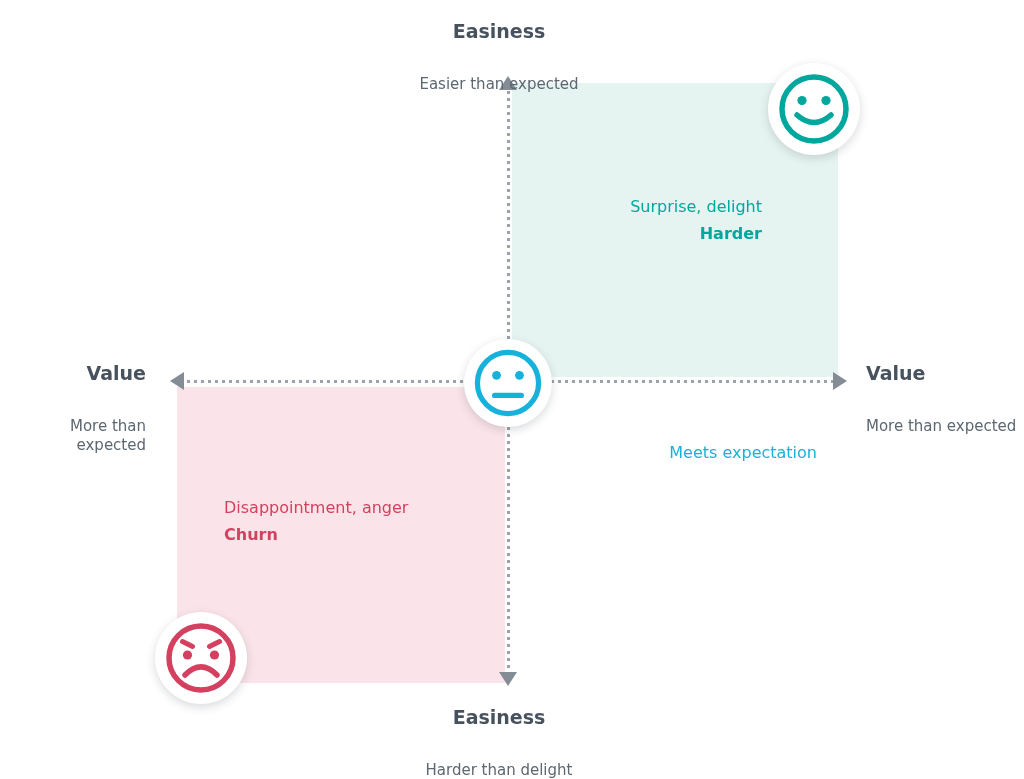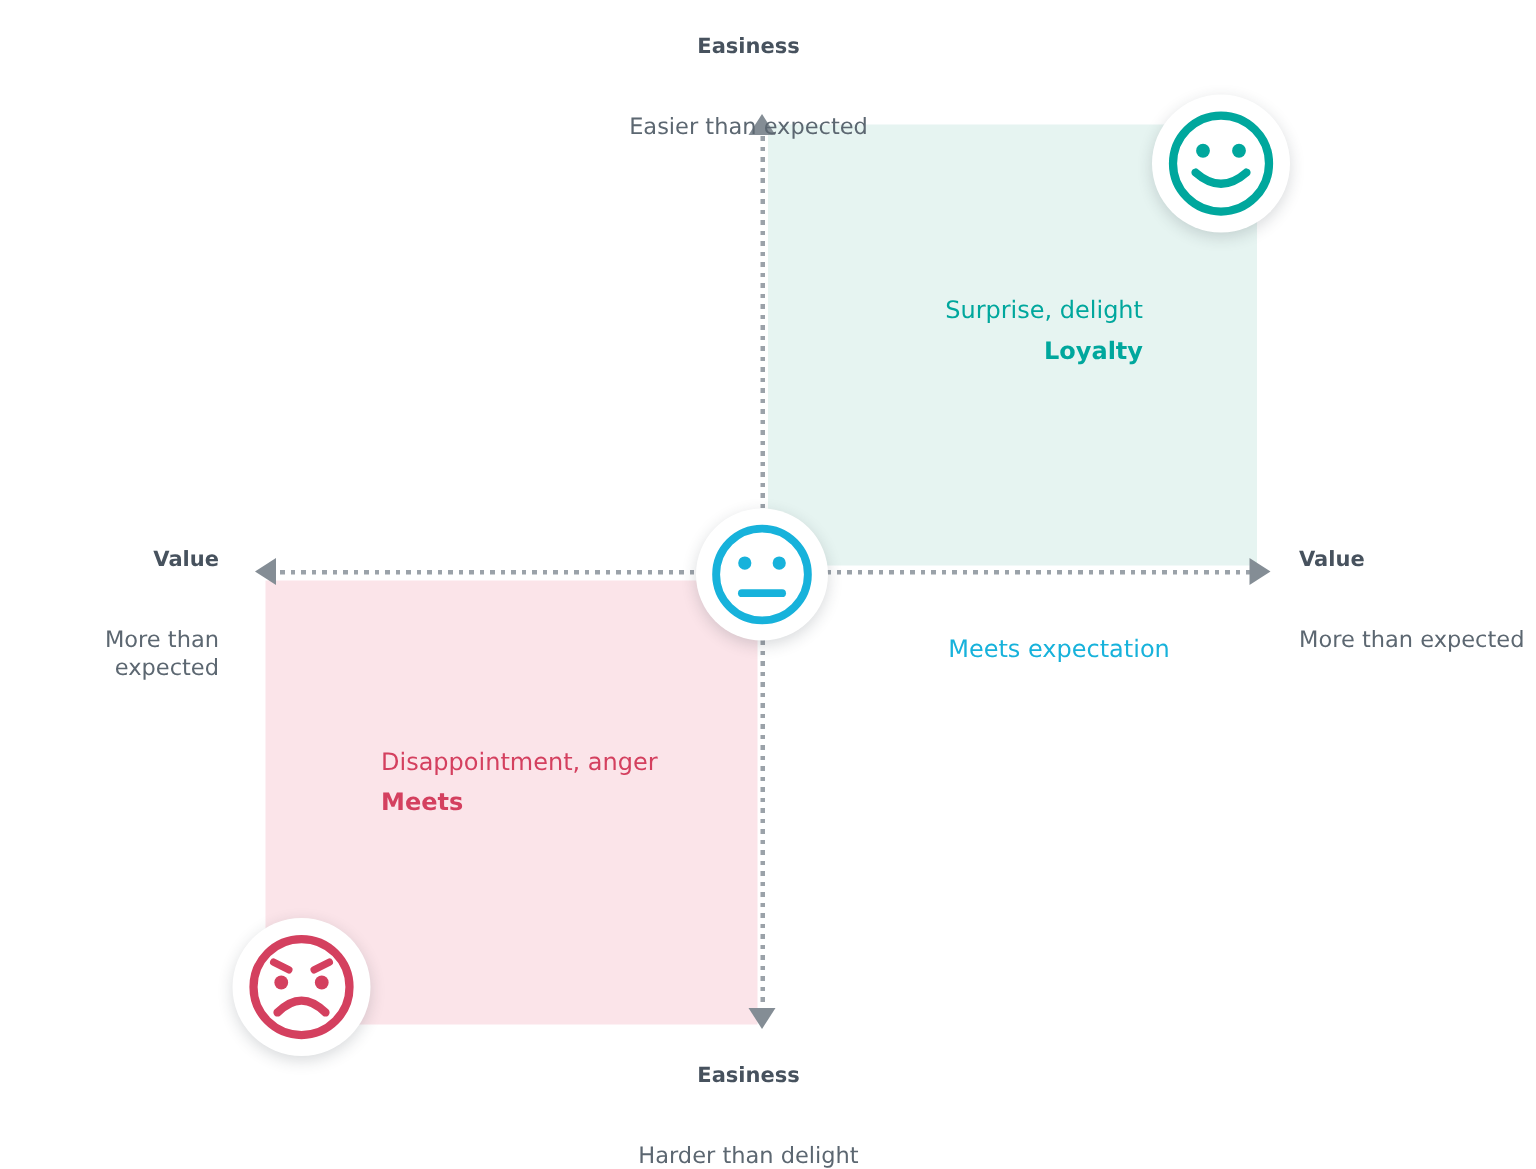--- a/index.html
+++ b/index.html
@@ -29,32 +29,32 @@
   .arrow.right{left:833px;top:372px;border-top:9px solid transparent;border-bottom:9px solid transparent;border-left:14px solid var(--arrow);}
 
   .badge{position:absolute;background:#fff;border-radius:50%;
     box-shadow:0 3px 10px rgba(40,50,60,.18);display:flex;align-items:center;justify-content:center;}
   .badge.happy{left:768px;top:63px;width:92px;height:92px;}
   .badge.neutral{left:464px;top:339px;width:88px;height:88px;}
   .badge.angry{left:155px;top:612px;width:92px;height:92px;}
   .badge svg{display:block;}
 
   .axis-label{position:absolute;}
-  .axis-label .t{font-size:14px;font-weight:700;color:var(--title);line-height:24px;}
+  .axis-label .t{font-size:19px;font-weight:700;color:var(--title);line-height:24px;}
   .axis-label .s{font-size:15px;color:var(--sub);line-height:19px;margin-top:32px;}
   .axis-top{left:389px;top:19px;width:220px;text-align:center;}
   .axis-bottom{left:389px;top:705px;width:220px;text-align:center;}
   .axis-left{left:0px;top:361px;width:146px;text-align:right;}
   .axis-right{left:866px;top:361px;width:170px;text-align:left;}
 
   .qlabel{position:absolute;font-size:16px;line-height:27px;}
   .qlabel .b{font-weight:700;}
   .ql-loyalty{left:512px;top:193px;width:250px;text-align:right;color:var(--teal);}
-  .ql-satisfaction{left:557px;top:419px;width:260px;text-align:center;color:var(--cyan);margin-left:19px;}
-  .ql-churn{left:254px;top:494px;width:260px;text-align:left;color:var(--crimson);}
+  .ql-satisfaction{left:557px;top:439px;width:260px;text-align:right;color:var(--cyan);}
+  .ql-churn{left:224px;top:494px;width:260px;text-align:left;color:var(--crimson);}
 </style>
 </head>
 <body>
 
 <div id="stage">
 
   <div class="quad tr"></div>
   <div class="quad bl"></div>
 
   <div class="dotline-h"></div>
@@ -76,28 +76,28 @@
     <div class="t">Value</div>
     <div class="s">More than expected</div>
   </div>
   <div class="axis-label axis-right">
     <div class="t">Value</div>
     <div class="s">More than expected</div>
   </div>
 
   <div class="qlabel ql-loyalty">
     <div>Surprise, delight</div>
-    <div class="b">Loyalty</div>
+    <div class="b">Harder</div>
   </div>
   <div class="qlabel ql-satisfaction">
     <div>Meets expectation</div>
   </div>
   <div class="qlabel ql-churn">
     <div>Disappointment, anger</div>
-    <div class="b">Meets</div>
+    <div class="b">Churn</div>
   </div>
 
   <div class="badge happy">
     <svg width="90" height="90" viewBox="0 0 90 90" fill="none">
       <circle cx="45" cy="45" r="32" stroke="#00A79D" stroke-width="5.5"></circle>
       <circle cx="33" cy="36.5" r="4.6" fill="#00A79D"></circle>
       <circle cx="57" cy="36.5" r="4.6" fill="#00A79D"></circle>
       <path d="M 28 51 Q 45 66 62 51" stroke="#00A79D" stroke-width="5.5" stroke-linecap="round" fill="none"></path>
     </svg>
   </div>

